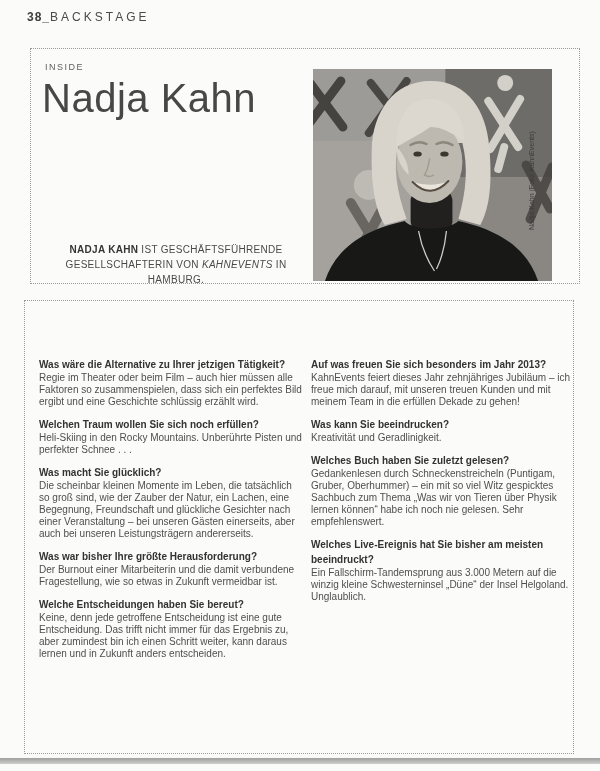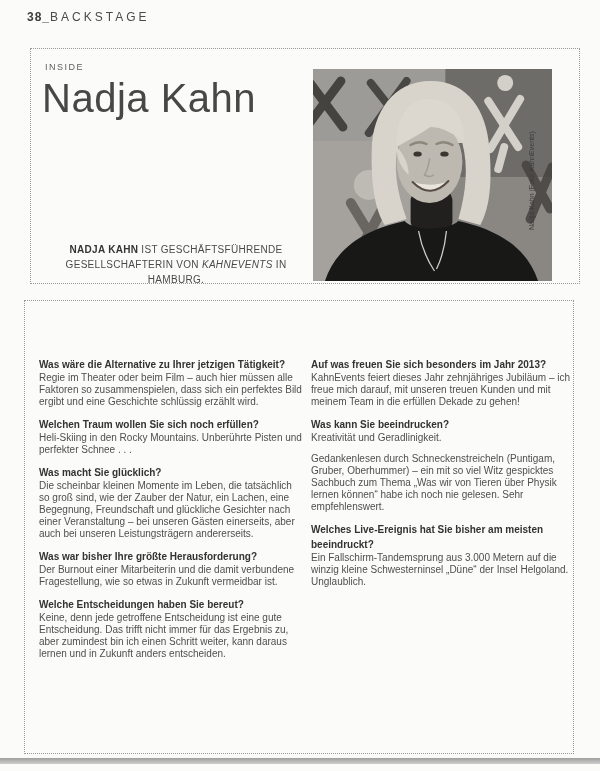--- a/index.html
+++ b/index.html
@@ -175,20 +175,21 @@
   <div class="qa-col right">
     <div class="qa-block">
       <p class="qa-q">Auf was freuen Sie sich besonders im Jahr 2013?</p>
       <p class="qa-a">KahnEvents feiert dieses Jahr zehnjähriges Jubiläum – ich freue mich darauf, mit unseren treuen Kunden und mit meinem Team in die erfüllen Dekade zu gehen!</p>
     </div>
     <div class="qa-block">
       <p class="qa-q">Was kann Sie beeindrucken?</p>
       <p class="qa-a">Kreativität und Geradlinigkeit.</p>
     </div>
     <div class="qa-block">
+      <p class="qa-q">Welches Buch haben Sie zuletzt gelesen?</p>
       <p class="qa-a">Gedankenlesen durch Schneckenstreicheln (Puntigam, Gruber, Oberhummer) – ein mit so viel Witz gespicktes Sachbuch zum Thema „Was wir von Tieren über Physik lernen können“ habe ich noch nie gelesen. Sehr empfehlenswert.</p>
     </div>
     <div class="qa-block">
       <p class="qa-q">Welches Live-Ereignis hat Sie bisher am meisten beeindruckt?</p>
       <p class="qa-a">Ein Fallschirm-Tandemsprung aus 3.000 Metern auf die winzig kleine Schwesterninsel „Düne“ der Insel Helgoland. Unglaublich.</p>
     </div>
   </div>
 </div>
 
 <div class="scan-bar"></div>

